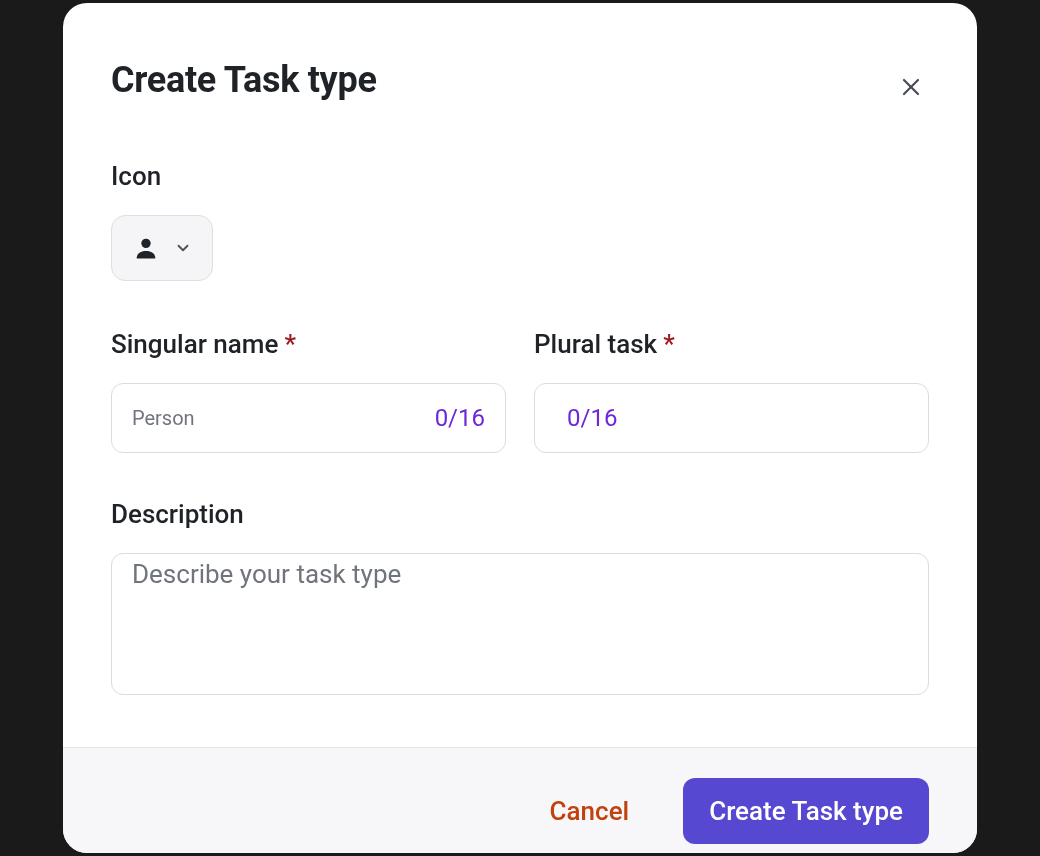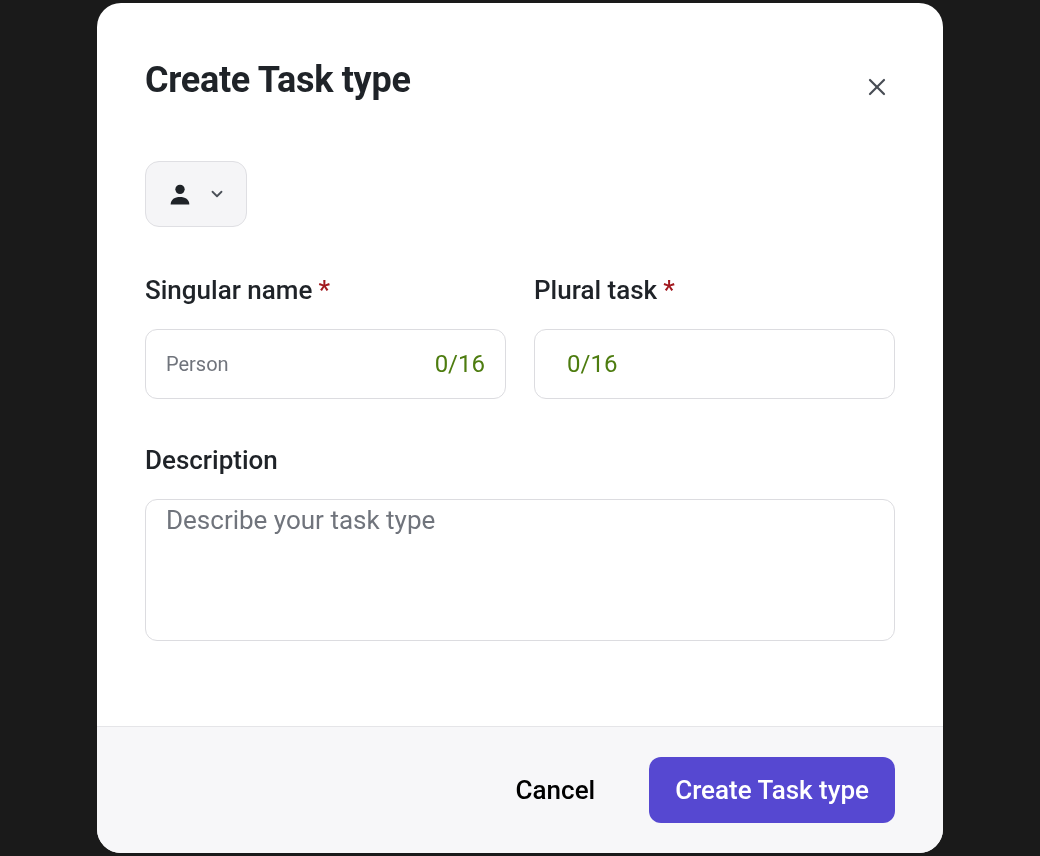--- a/index.html
+++ b/index.html
@@ -14,21 +14,21 @@
       width: 1040px;
       height: 856px;
       overflow: hidden;
       display: flex;
       align-items: center;
       justify-content: center;
     }
     
     .modal {
       background: #ffffff;
-      width: 846px;
+      width: 914px;
       height: 850px;
       border-radius: 24px;
       display: flex;
       flex-direction: column;
       overflow: hidden;
     }
     
     .modal-body {
       flex: 1;
       padding: 56px 48px 48px 48px;
@@ -134,21 +134,21 @@
       background: transparent;
       font-family: inherit;
     }
     
     .input-wrapper input::placeholder {
       color: #70747c;
     }
     
     .char-counter {
       font-size: 24px;
-      color: #4d7c0f;
+      color: #6d28d9;
       white-space: nowrap;
       margin-left: 12px;
     }
     
     .description-section {
       margin-top: 46px;
     }
     
     .description-textarea {
       width: 100%;
@@ -176,21 +176,21 @@
       justify-content: flex-end;
       align-items: center;
       gap: 46px;
     }
     
     .btn-cancel {
       background: none;
       border: none;
       font-size: 26px;
       font-weight: 500;
-      color: #000000;
+      color: #c2410c;
       cursor: pointer;
       padding: 10px 8px;
       font-family: inherit;
     }
     
     .btn-primary {
       background: #5648d1;
       border: none;
       border-radius: 12px;
       font-size: 26px;
@@ -211,20 +211,21 @@
       <h1 class="modal-title">Create Task type</h1>
       <button class="close-btn">
         <svg viewBox="0 0 24 24" fill="none" stroke="currentColor" stroke-width="2.2" stroke-linecap="round">
           <line x1="5" y1="5" x2="19" y2="19"></line>
           <line x1="19" y1="5" x2="5" y2="19"></line>
         </svg>
       </button>
     </div>
 
     <div>
+      <label class="field-label">Icon</label>
       <div class="icon-selector">
         <span class="person-icon">
           <svg viewBox="0 0 24 24" fill="currentColor" width="28" height="28">
             <circle cx="12" cy="8" r="4"></circle>
             <path d="M4 21 C4 16.5 7.6 14.5 12 14.5 C16.4 14.5 20 16.5 20 21 Z"></path>
           </svg>
         </span>
         <span class="chevron">
           <svg viewBox="0 0 24 24" fill="none" stroke="currentColor" stroke-width="2.4" stroke-linecap="round" stroke-linejoin="round" width="18" height="18">
             <polyline points="6 9 12 15 18 9"></polyline>

